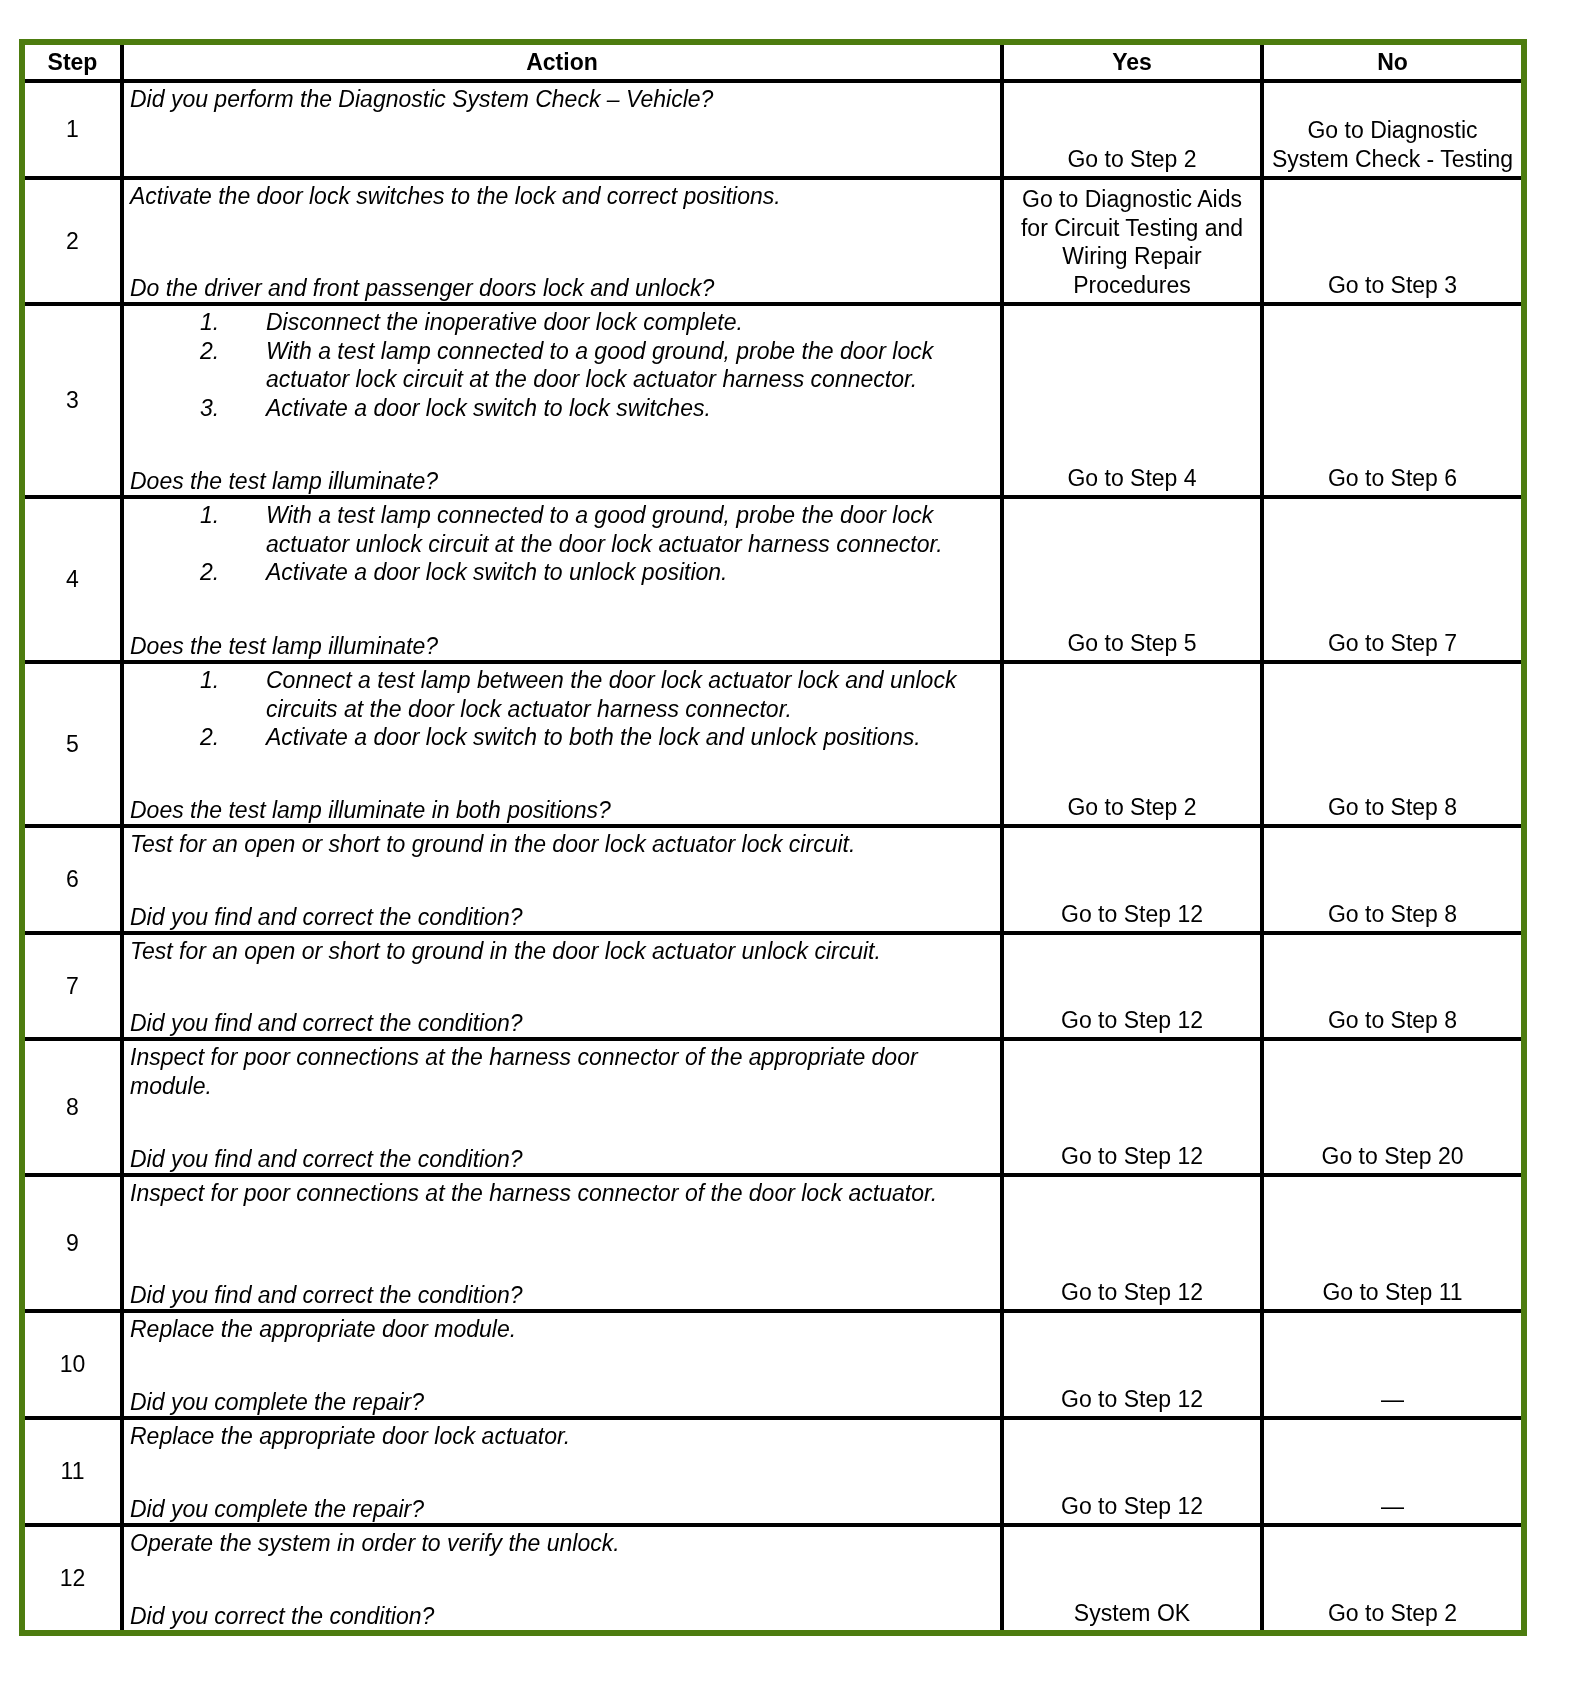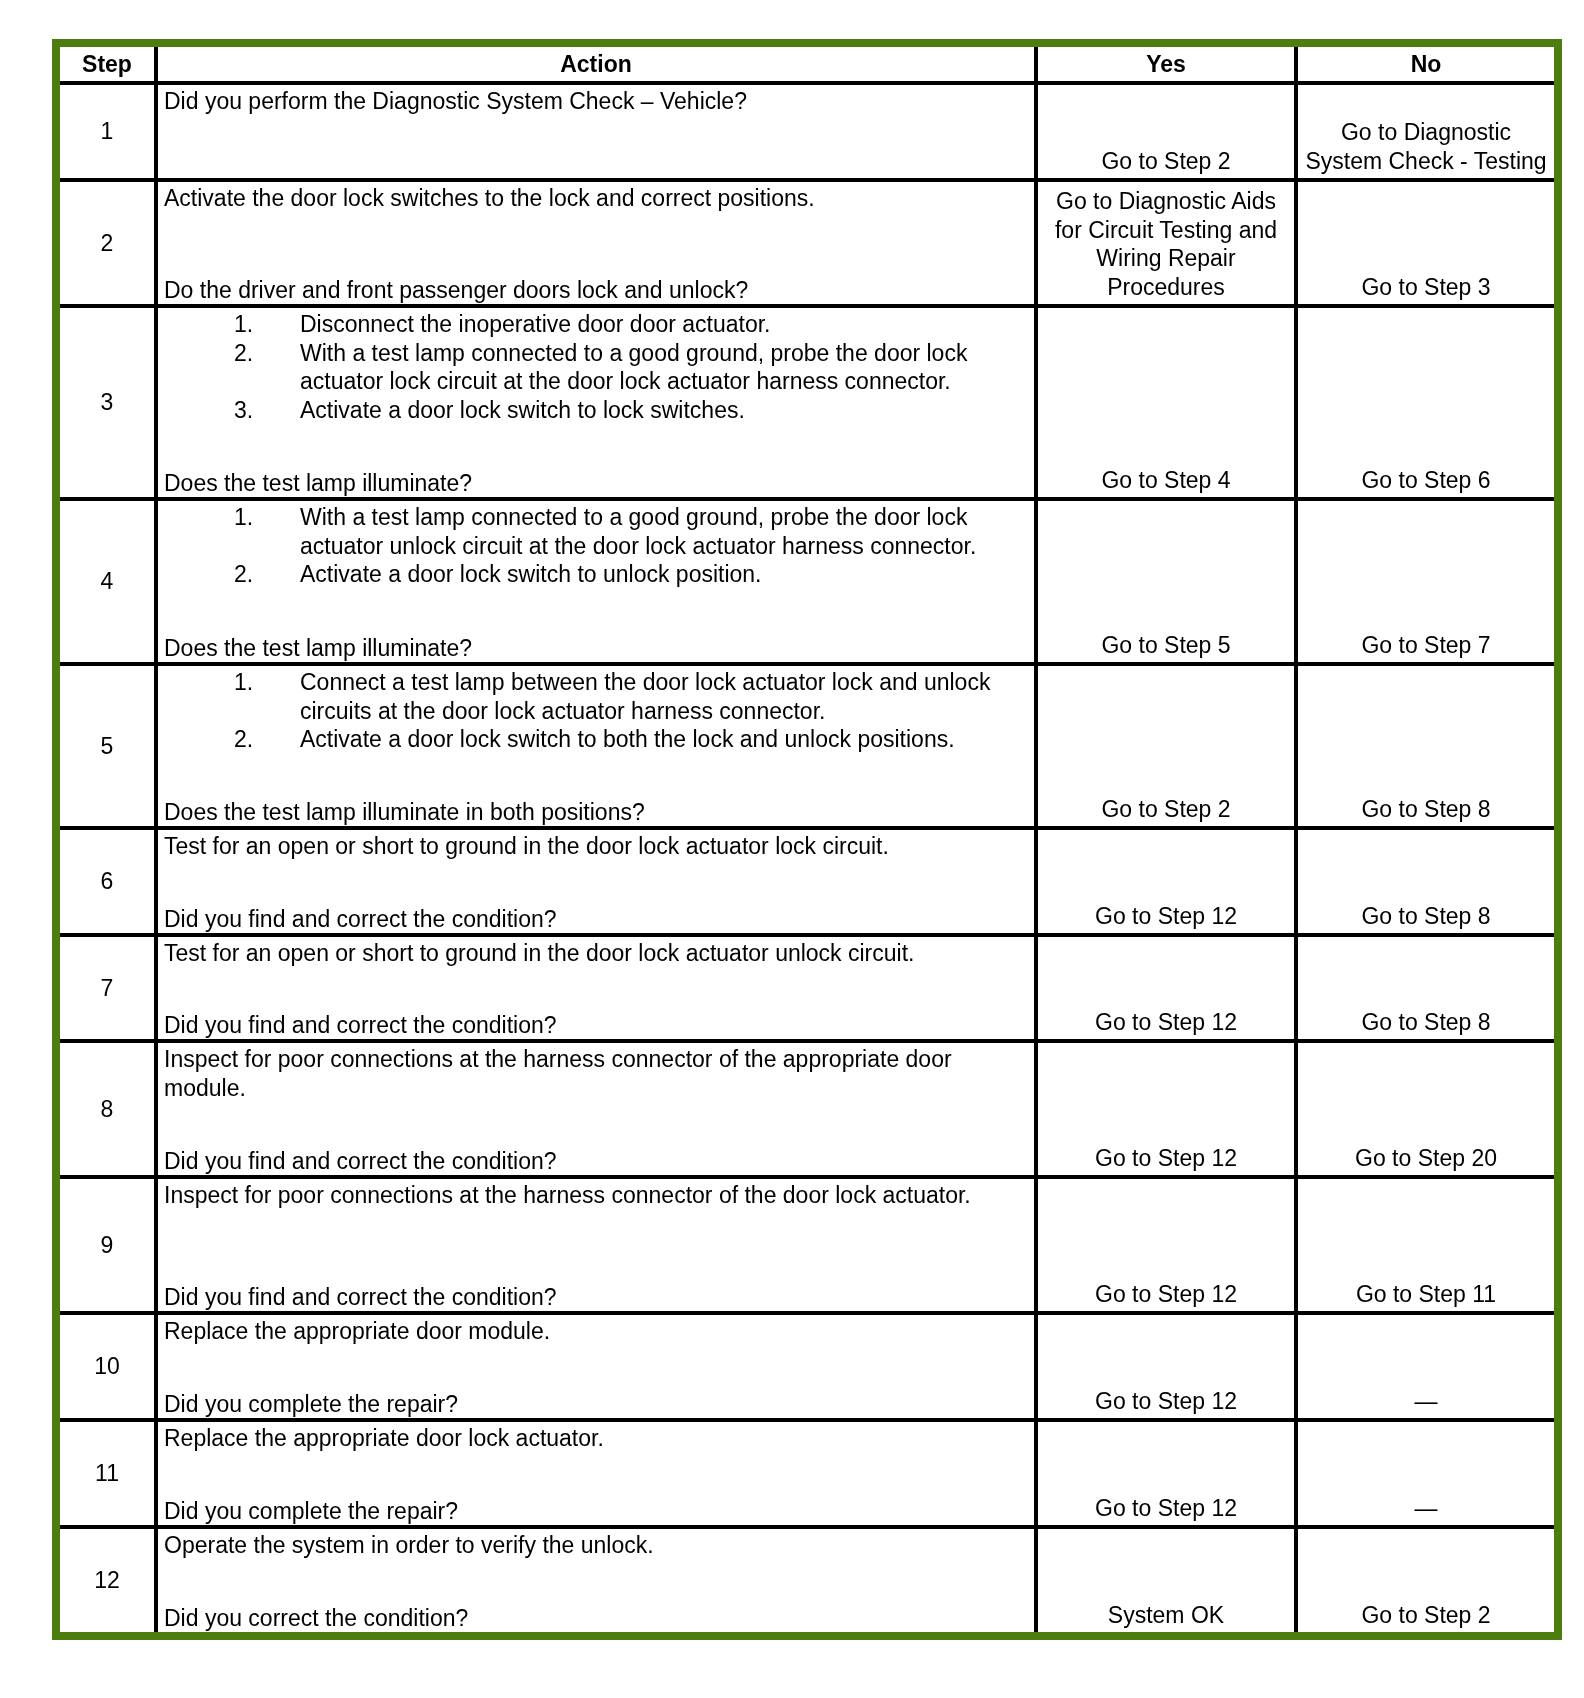--- a/index.html
+++ b/index.html
@@ -1,30 +1,30 @@
 <!DOCTYPE html>
 <html><head>
 <meta charset="utf-8">
 <style>
   html, body { margin: 0; padding: 0; background: #ffffff; }
   body { width: 1584px; height: 1698px; position: relative; overflow: hidden;
          font-family: "Liberation Sans", sans-serif; color: #000; }
-  #diag-table { position: absolute; left: 52px; top: 39px; width: 1502px;
-    border-collapse: collapse; table-layout: fixed; border: 8px solid #4d7c0f; }
+  #diag-table { position: absolute; left: 19px; top: 39px; width: 1502px;
+    border-collapse: collapse; table-layout: fixed; border: 6px solid #4d7c0f; }
   #diag-table th, #diag-table td { border: 4px solid #000; padding: 0; vertical-align: top;
     font-size: 23px; line-height: 28.5px; }
   #diag-table th { font-weight: bold; text-align: center; vertical-align: middle; height: 34px; }
   col.c-step { width: 100px; }
   col.c-action { width: 880px; }
   col.c-yes { width: 260px; }
   col.c-no { width: 262px; }
   td.step { text-align: center; vertical-align: middle !important; }
   td.action { padding: 2px 6px 0 6px !important; position: relative; }
   td.result { text-align: center; vertical-align: bottom !important; padding: 2px 4px 3px 4px !important; }
-  .action-inner { display: flex; flex-direction: column; justify-content: space-between; height: 100%; }
+  .action-inner { display: flex; flex-direction: column; justify-content: space-between; height: 100%; font-style: italic; }
   .para { margin: 0; }
   ol.steps { margin: 0; padding: 0; list-style: none; }
   ol.steps li { display: flex; margin: 0; }
   ol.steps li .num { width: 100px; flex: none; text-align: right; padding-right: 0; box-sizing: border-box; }
   ol.steps li .num span { display: inline-block; width: 30px; text-align: left; }
   ol.steps li .txt { flex: 1; padding-left: 36px; }
 </style>
 </head>
 <body>
 
@@ -70,21 +70,21 @@
         <td class="result">Go to Step 3</td>
       </tr>
       <tr style="height: 191px;">
         <td class="step">3</td>
         <td class="action">
           <div class="action-inner" style="height:187px">
             <div>
               <ol class="steps">
                 <li>
                   <span class="num"><span>1.</span></span>
-                  <span class="txt">Disconnect the inoperative door door actuator.</span>
+                  <span class="txt">Disconnect the inoperative door lock complete.</span>
                 </li>
                 <li>
                   <span class="num"><span>2.</span></span>
                   <span class="txt">With a test lamp connected to a good ground, probe the door lock actuator lock circuit at the door lock actuator harness connector.</span>
                 </li>
                 <li>
                   <span class="num"><span>3.</span></span>
                   <span class="txt">Activate a door lock switch to lock switches.</span>
                 </li>
               </ol>

